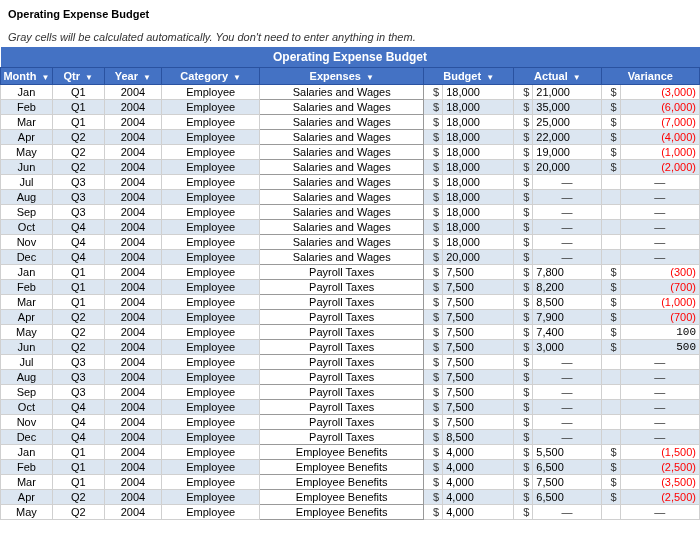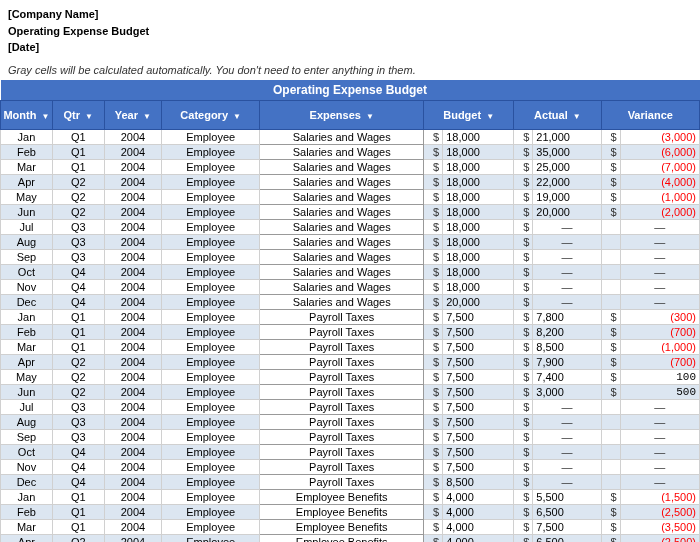--- a/index.html
+++ b/index.html
@@ -41,21 +41,21 @@
       font-weight: bold;
       text-align: center;
       padding: 3px 2px;
       font-size: 12px;
     }
     .header-row th {
       background: #4472C4;
       color: #fff;
       font-weight: bold;
       text-align: center;
-      padding: 8px 2px;
+      padding: 2px 2px;
       font-size: 11px;
       border: 1px solid #2a52a0;
       position: relative;
     }
     .header-row th .sort-arrow {
       font-size: 8px;
       margin-left: 2px;
     }
     tr.data-row td {
       padding: 1px 3px;
@@ -91,23 +91,21 @@
 
     .expenses-cell {
       background: #fff !important;
       border: 1px solid #999 !important;
     }
   </style>
 </head>
 <body>
 
 <div class="header-section">
-  <div class="bold">[Company Name]</div>
   <div class="bold">Operating Expense Budget</div>
-  <div class="bold">[Date]</div>
 </div>
 <div class="note">Gray cells will be calculated automatically. You don't  need to enter anything in them.</div>
 
 <div class="table-wrapper">
   <table>
     <colgroup>
       <col class="col-month">
       <col class="col-qtr">
       <col class="col-year">
       <col class="col-cat">

